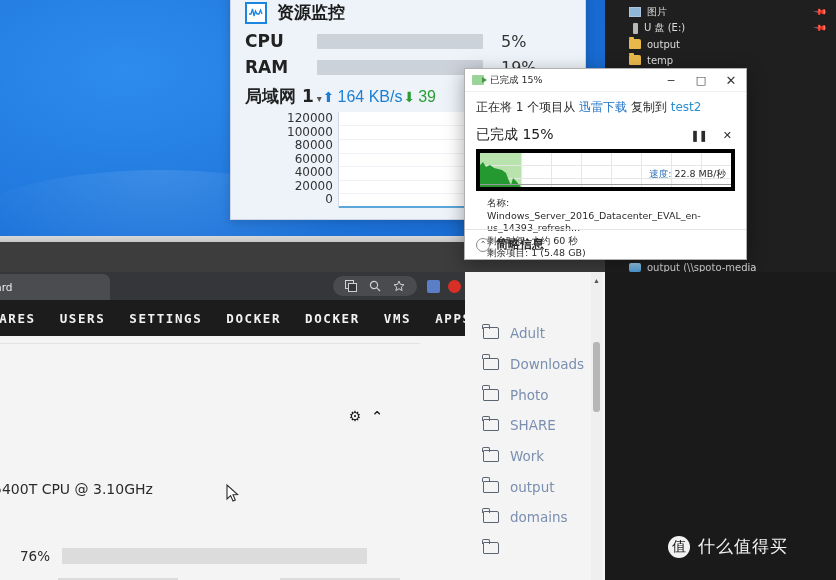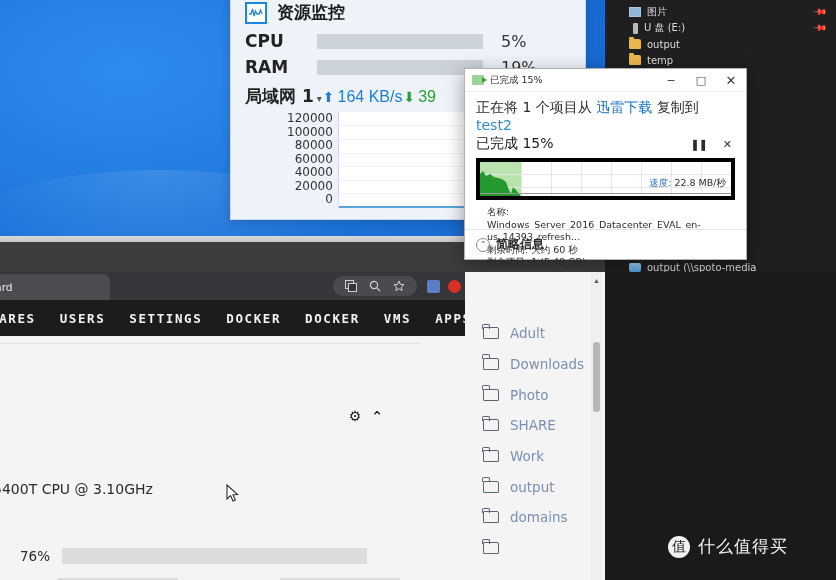--- a/index.html
+++ b/index.html
@@ -141,21 +141,21 @@
     border-left: 5px solid #3e9b3e; border-top: 3px solid transparent; border-bottom: 3px solid transparent;
   }
   .dlg-title { font-size: 9.5px; color: #2b2b2b; }
   .dlg-btns { margin-left: auto; display: flex; }
   .dlg-btn {
     width: 30px; height: 23px; display: flex; align-items: center; justify-content: center;
     font-size: 11px; color: #3a3a3a;
   }
   .dlg-btn.close { font-size: 13px; }
   .dlg-body { padding: 7px 11px 0 11px; }
-  .dlg-line1 { font-size: 14px; color: #2b2b2b; margin-bottom: 2px; }
+  .dlg-line1 { font-size: 12px; color: #2b2b2b; margin-bottom: 10px; }
   .dlg-link { color: #1a6fc4; }
   .dlg-link2 { color: #2b8fd0; }
   .dlg-pctrow { display: flex; align-items: center; }
   .dlg-pct { font-size: 14px; color: #1c1c1c; }
   .dlg-ctrls { margin-left: auto; display: flex; gap: 16px; padding-right: 3px; }
   .ctrl-pause { font-size: 11px; font-weight: bold; color: #2b2b2b; letter-spacing: -1px; }
   .ctrl-x { font-size: 11px; font-weight: bold; color: #2b2b2b; }
   .dlg-graph {
     margin-top: 5px; height: 42px; position: relative;
     border: 4px solid #000000; background: #fff; overflow: hidden;

